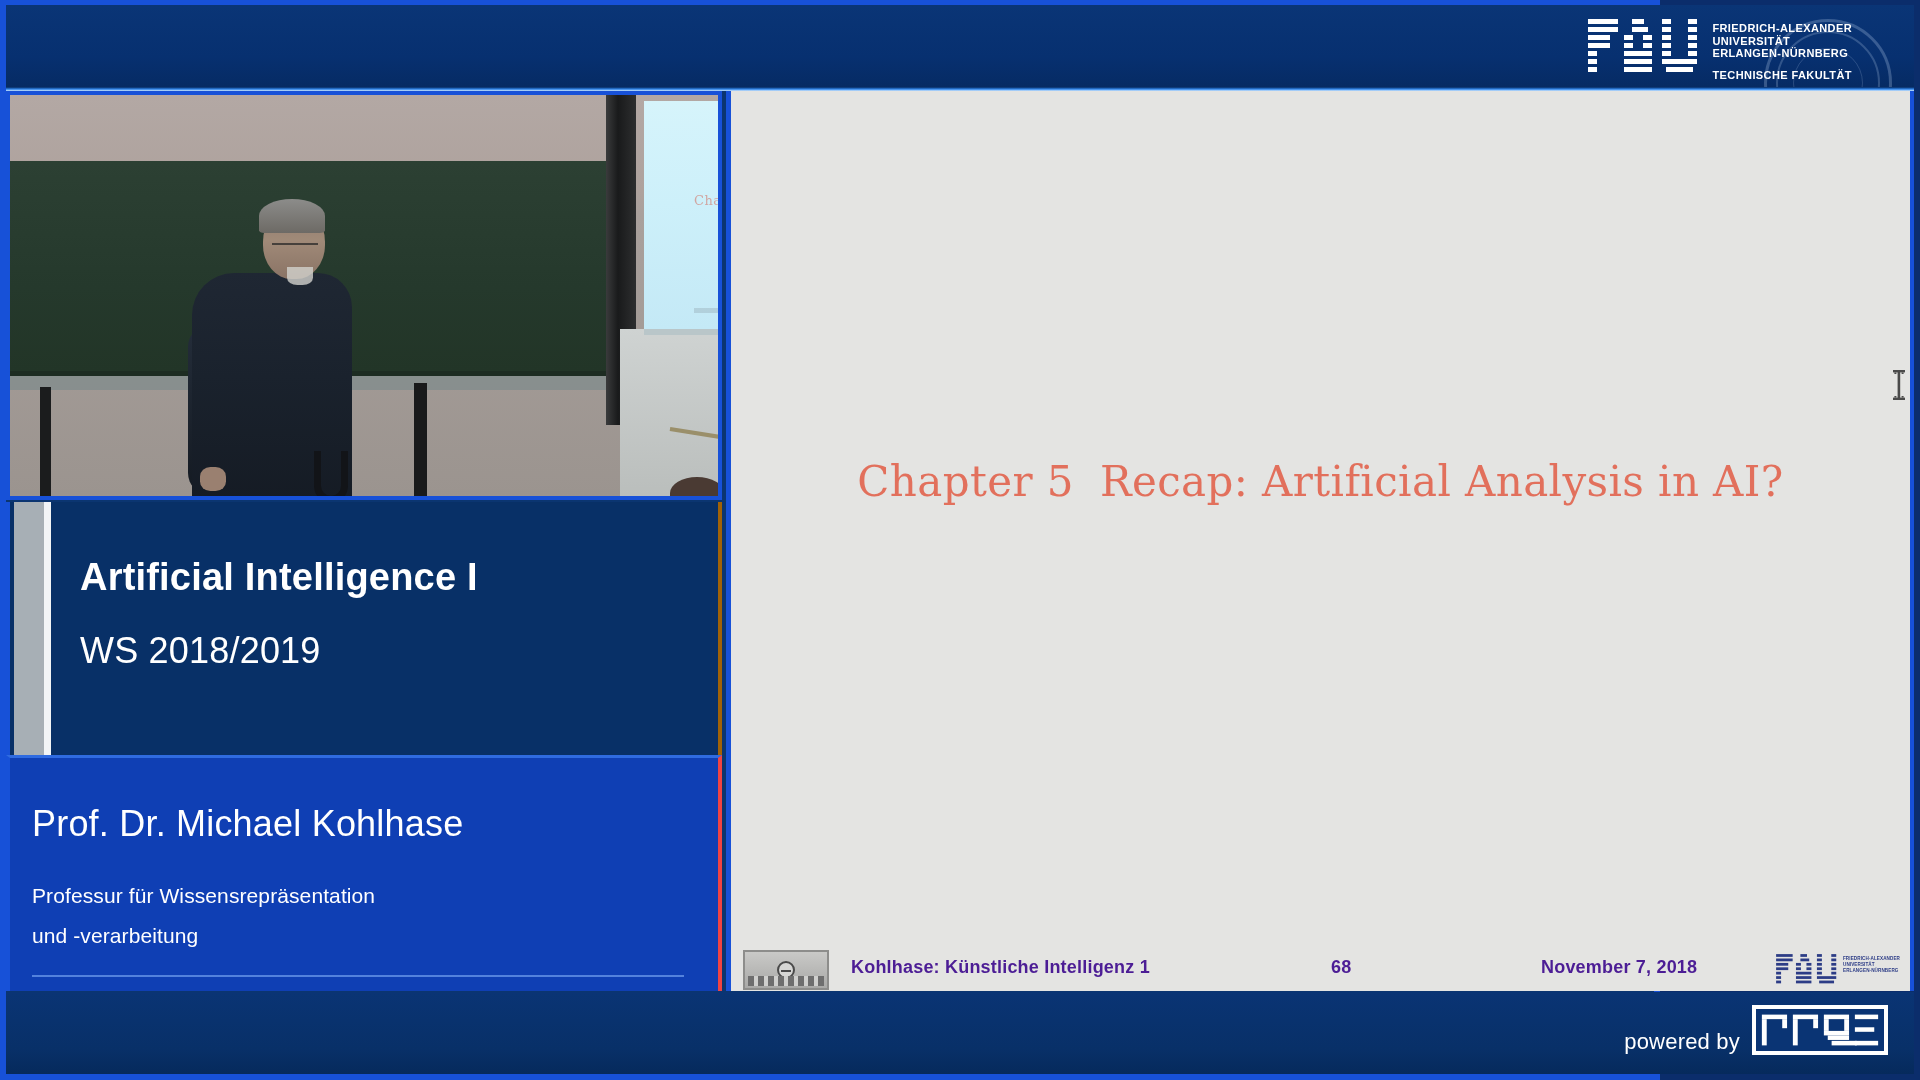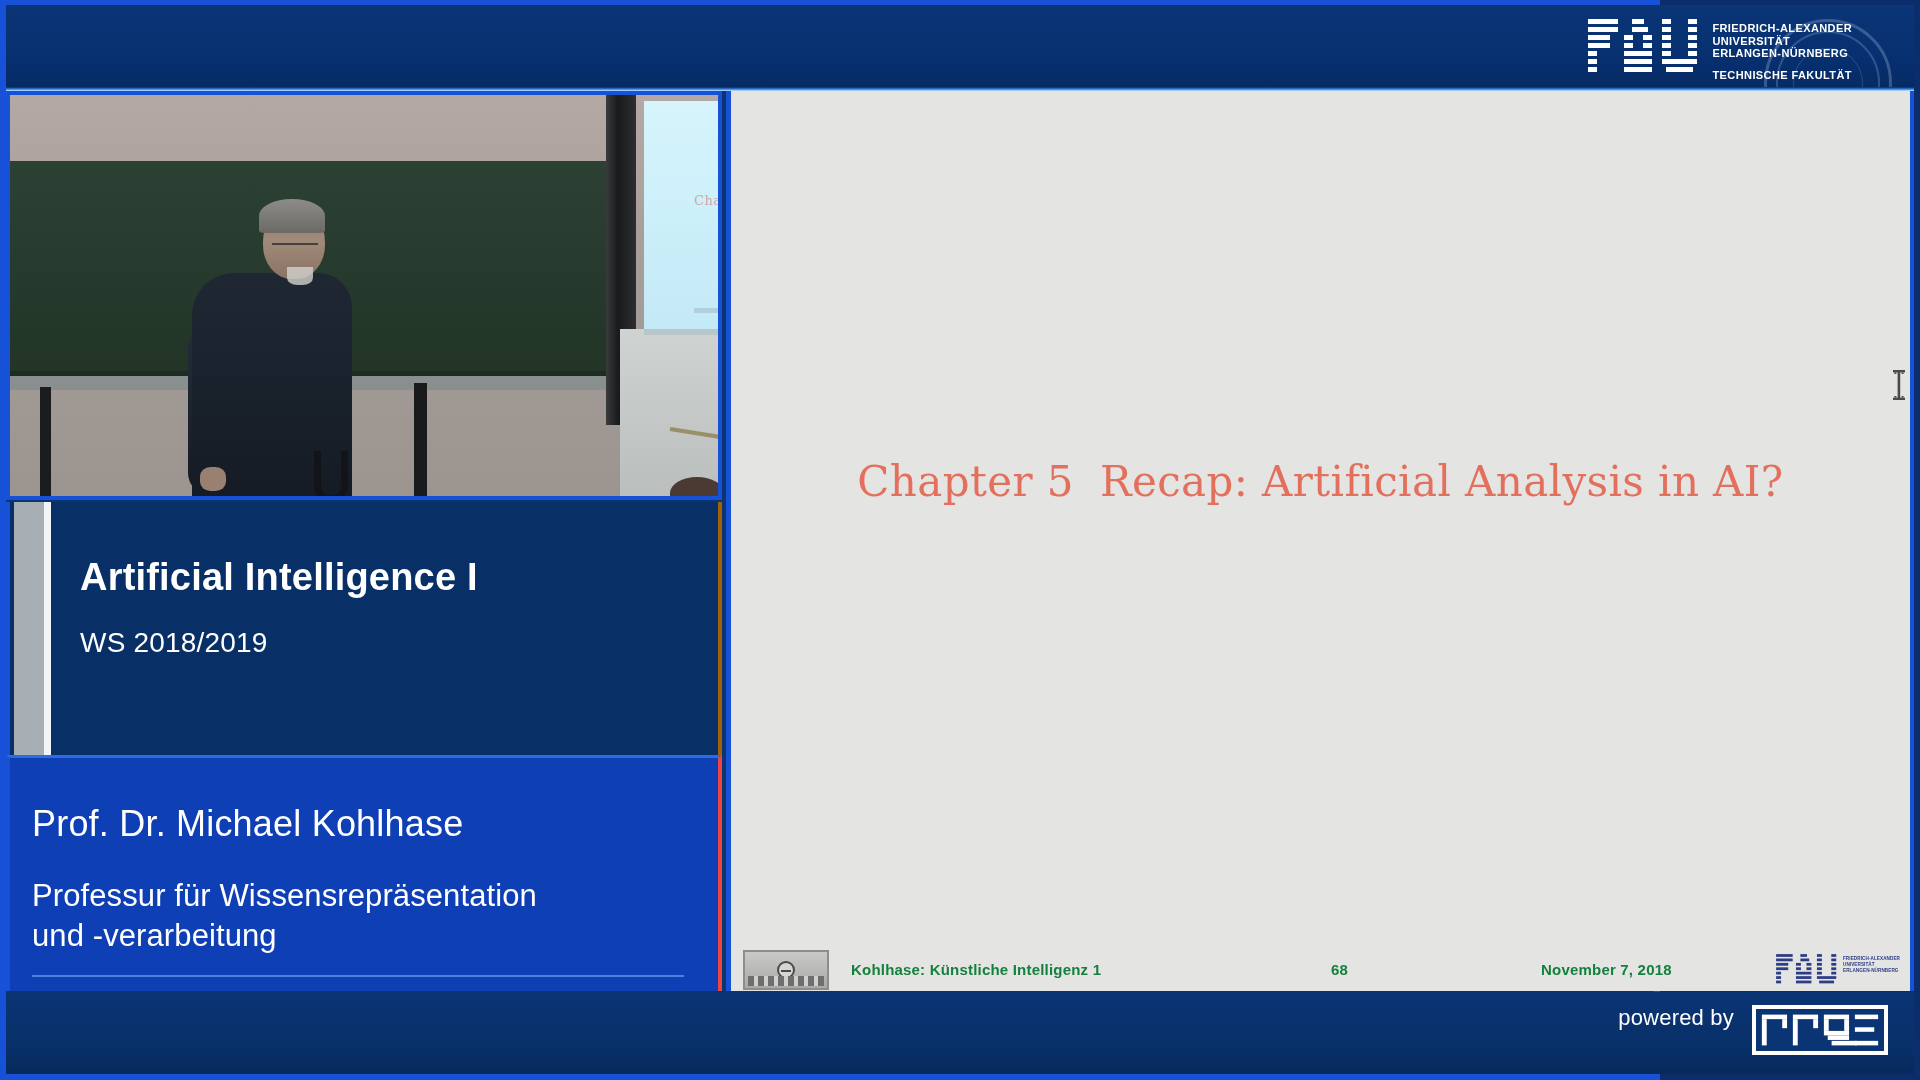--- a/index.html
+++ b/index.html
@@ -176,39 +176,39 @@
   .tb-whitebar {
     position: absolute; left: 34px; top: 0; width: 7px; height: 253px;
     background: #f2f4f6;
   }
   .tb-text { position: absolute; left: 70px; top: 52px; }
   .course-title {
     color: #ffffff; font-size: 38px; font-weight: bold;
     letter-spacing: .2px; line-height: 46px;
   }
   .course-term {
-    color: #ffffff; font-size: 28px; font-weight: normal;
-    letter-spacing: .2px; line-height: 46px; margin-top: 20px;
+    color: #ffffff; font-size: 36px; font-weight: normal;
+    letter-spacing: .2px; line-height: 46px; margin-top: 28px;
   }
 
   .presenter-block {
     position: absolute; left: 0; top: 750px;
     width: 716px; height: 236px;
     background: #0f3fb4;
     border-left: 4px solid #1751d8;
     border-right: 4px solid #ef4444;
     border-top: 3px solid #2f6be0;
   }
   .presenter-name {
     position: absolute; left: 22px; top: 45px;
     color: #ffffff; font-size: 36px; font-weight: normal; letter-spacing: .2px;
   }
   .presenter-role {
     position: absolute; left: 22px; top: 118px;
-    color: #ffffff; font-size: 31px; line-height: 40px; letter-spacing: .1px;
+    color: #ffffff; font-size: 21px; line-height: 40px; letter-spacing: .1px;
   }
   .presenter-rule {
     position: absolute; left: 22px; bottom: 14px; width: 652px; height: 2px;
     background: rgba(140,185,255,.55);
   }
 
   
   .slide-pane {
     position: absolute; left: 720px; top: 86px;
     width: 1188px; height: 900px;
@@ -247,21 +247,21 @@
   .cc-badge .ring::after {
     content: ""; position: absolute; left: 2px; top: 7px;
     width: 10px; height: 2px; background: #4a4a4a;
   }
   .cc-badge .strip {
     position: absolute; left: 3px; bottom: 2px; right: 3px; height: 10px;
     background: repeating-linear-gradient(90deg,#6e6e6e 0 6px,#cfcfcd 6px 10px);
   }
   .foot-text {
     position: absolute; bottom: 13px;
-    color: #15803d; font-size: 15px; font-weight: bold;
+    color: #4c1d95; font-size: 18px; font-weight: bold;
     letter-spacing: .2px; white-space: nowrap;
   }
   .foot-author { left: 120px; }
   .foot-page   { left: 600px; }
   .foot-date   { left: 810px; }
   .foot-fau {
     position: absolute; right: 10px; bottom: 6px;
     display: flex; align-items: flex-start; gap: 5px;
   }
   .foot-fau svg { width: 62px; height: 32px; display: block; }
@@ -270,21 +270,21 @@
     line-height: 6px; letter-spacing: .1px;
   }
 
   
   .bottom-bar {
     position: absolute; left: 0; bottom: 0; width: 1908px; height: 82px;
     background: linear-gradient(180deg,#0a3474 0%, #083068 70%, #062a5c 100%);
   }
   .powered-by {
     position: absolute; right: 26px; bottom: 19px;
-    display: flex; align-items: flex-start; gap: 18px;
+    display: flex; align-items: flex-end; gap: 12px;
   }
   .powered-label { color: #ffffff; font-size: 22px; letter-spacing: .2px; }
   .rrze-logo {
     width: 136px; height: 50px;
     border: 4px solid #ffffff;
     position: relative; background: #0a3474;
   }
   .rrze-logo svg { position: absolute; inset: 2px; width: calc(100% - 4px); height: calc(100% - 4px); }
 </style>
 </head>

